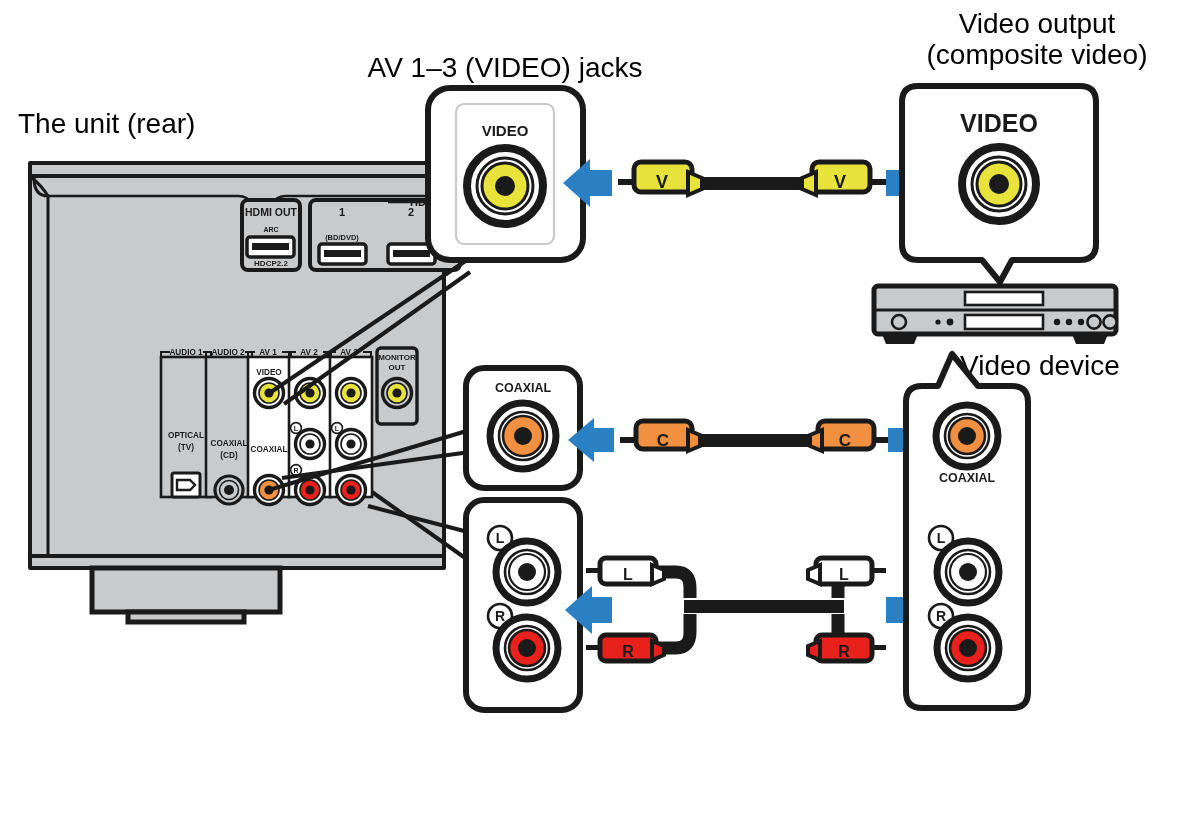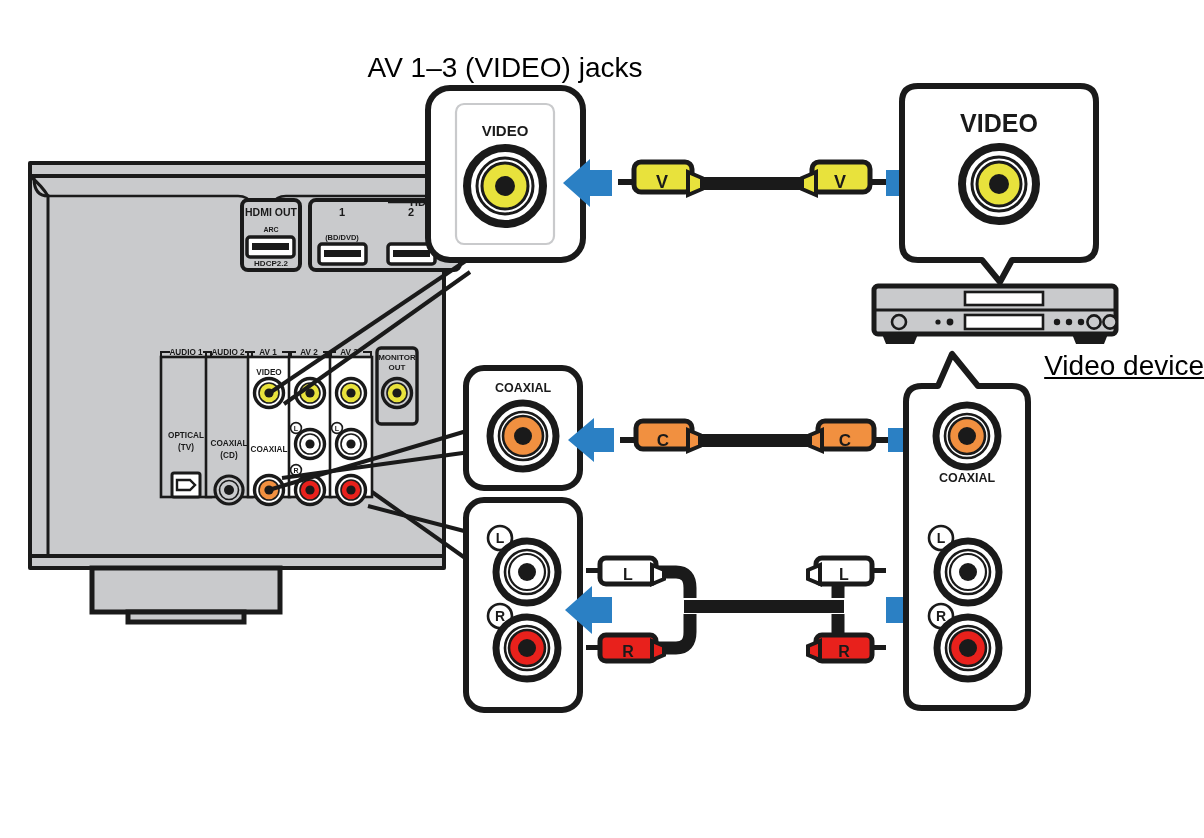--- a/index.html
+++ b/index.html
@@ -10,25 +10,28 @@
        font-family:"Liberation Sans", sans-serif;white-space:pre;}
   .t-big{font-size:28px;}
   svg{position:absolute;left:0;top:0;}
   .noevt{pointer-events:none;}
 </style>
 </head>
 <body>
 
 <div class="stage">
 
+  <div class="lbl t-big" style="left:18px;top:108px;width:230px;text-align:left;">The unit (rear)</div>
 
   <div class="lbl t-big" style="left:320px;top:52px;width:370px;">AV 1–3 (VIDEO) jacks</div>
 
-
-  <div class="lbl t-big" style="left:960px;top:350px;width:244px;text-align:right;text-decoration:underline;">Video device</div>
+  <div class="lbl t-big" style="left:872px;top:8px;width:330px;">Video output
+(composite video)</div>
+
+  <div class="lbl t-big" style="left:960px;top:350px;width:244px;text-align:left;">Video device</div>
 
 
 
   <svg width="1204" height="838" viewBox="0 0 1204 838" class="noevt">
 
     <defs>
       <clipPath id="unitClip">
         <path d="M28,160 L440,160 L440,600 L28,600 Z"></path>
       </clipPath>
     </defs>

